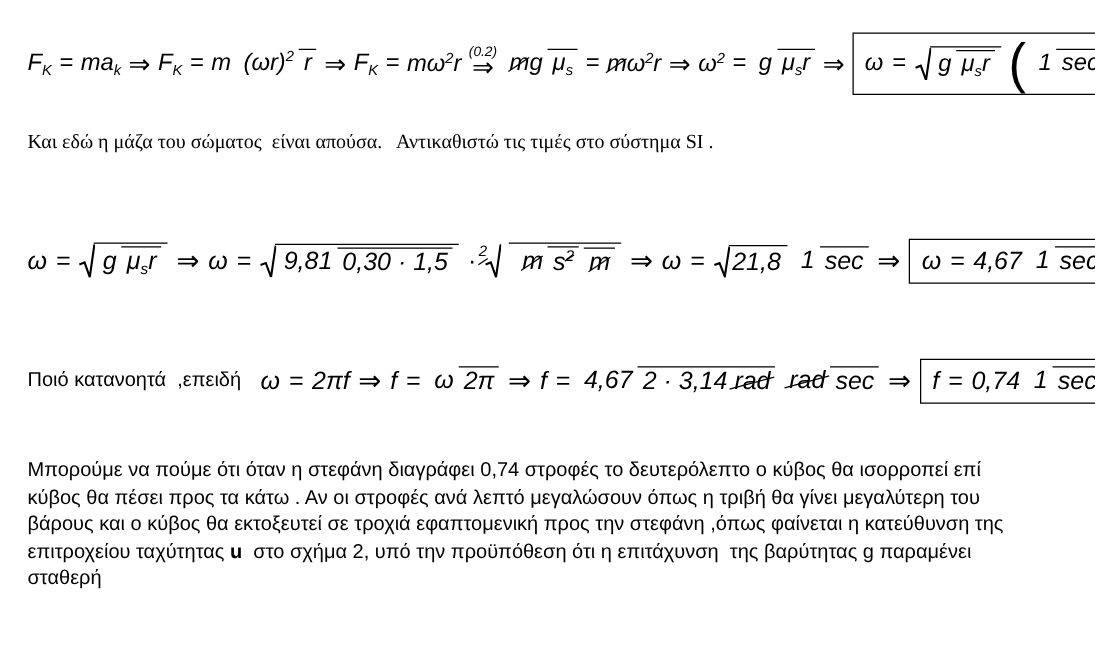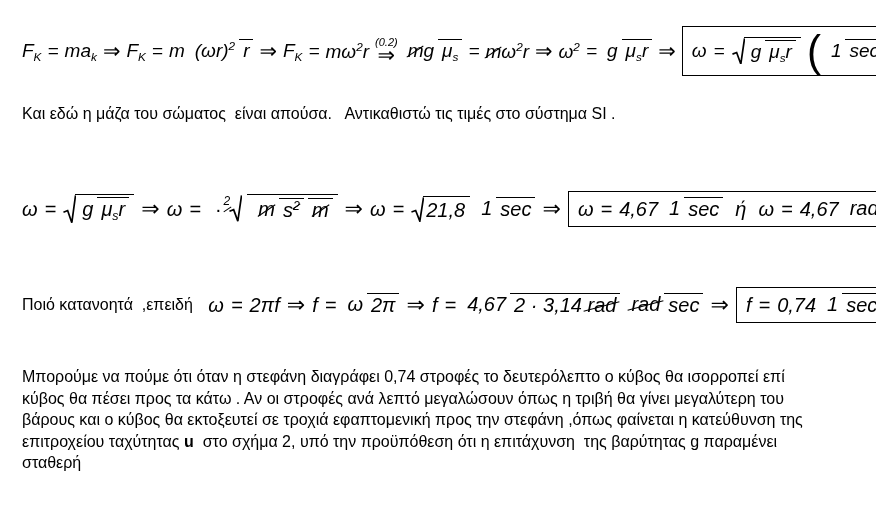--- a/index.html
+++ b/index.html
@@ -41,21 +41,21 @@
   .cxw::after{transform:rotate(-15deg);}
 
   
   .resbox{border:1.6px solid #000;display:inline-flex;align-items:center;
           column-gap:7px;padding:5px 9px;}
   .sep{margin:0 5px;}
   .bigp{font-style:normal;font-size:42px;line-height:0.9;display:inline-block;
         transform:scaleY(1.05);margin:0 -1px;}
 
   
-  .textline{position:absolute;font-size:16px;white-space:pre;}
+  .textline{position:absolute;font-size:16px;white-space:pre;font-family:Liberation Serif, serif;}
   .lead{font-style:normal;font-size:16px;white-space:pre;margin-right:4px;}
   .para{position:absolute;font-size:16px;line-height:21.5px;}
   .para .pline{white-space:pre;}
   .bold-u{font-weight:bold;}
 </style>
 </head>
 <body>
 
 <div class="page">
 
@@ -132,20 +132,26 @@
         </span>
       </span>
     </span>
     <span class="arr">⇒</span>
     <span class="tok">ω</span>
     <span class="tok">=</span>
     <span class="sqrt">
       <svg class="rsign" viewBox="0 0 14 60" preserveAspectRatio="none">
           <path d="M0.5 36 L5 32.5 L9.5 58 L13.5 1" fill="none" stroke="#000" stroke-width="1.7" vector-effect="non-scaling-stroke"></path>
         </svg>
+      <span class="bar">
+        <span class="frac">
+          <span class="num">9,81</span>
+          <span class="den">0,30 · 1,5</span>
+        </span>
+      </span>
     </span>
     <span class="tok" style="font-style:normal;">·</span>
     <span class="sqrt">
       <span class="rootidx cx">2</span>
       <svg class="rsign" viewBox="0 0 14 60" preserveAspectRatio="none">
           <path d="M0.5 36 L5 32.5 L9.5 58 L13.5 1" fill="none" stroke="#000" stroke-width="1.7" vector-effect="non-scaling-stroke"></path>
         </svg>
       <span class="bar">
         <span class="frac">
           <span class="num">

